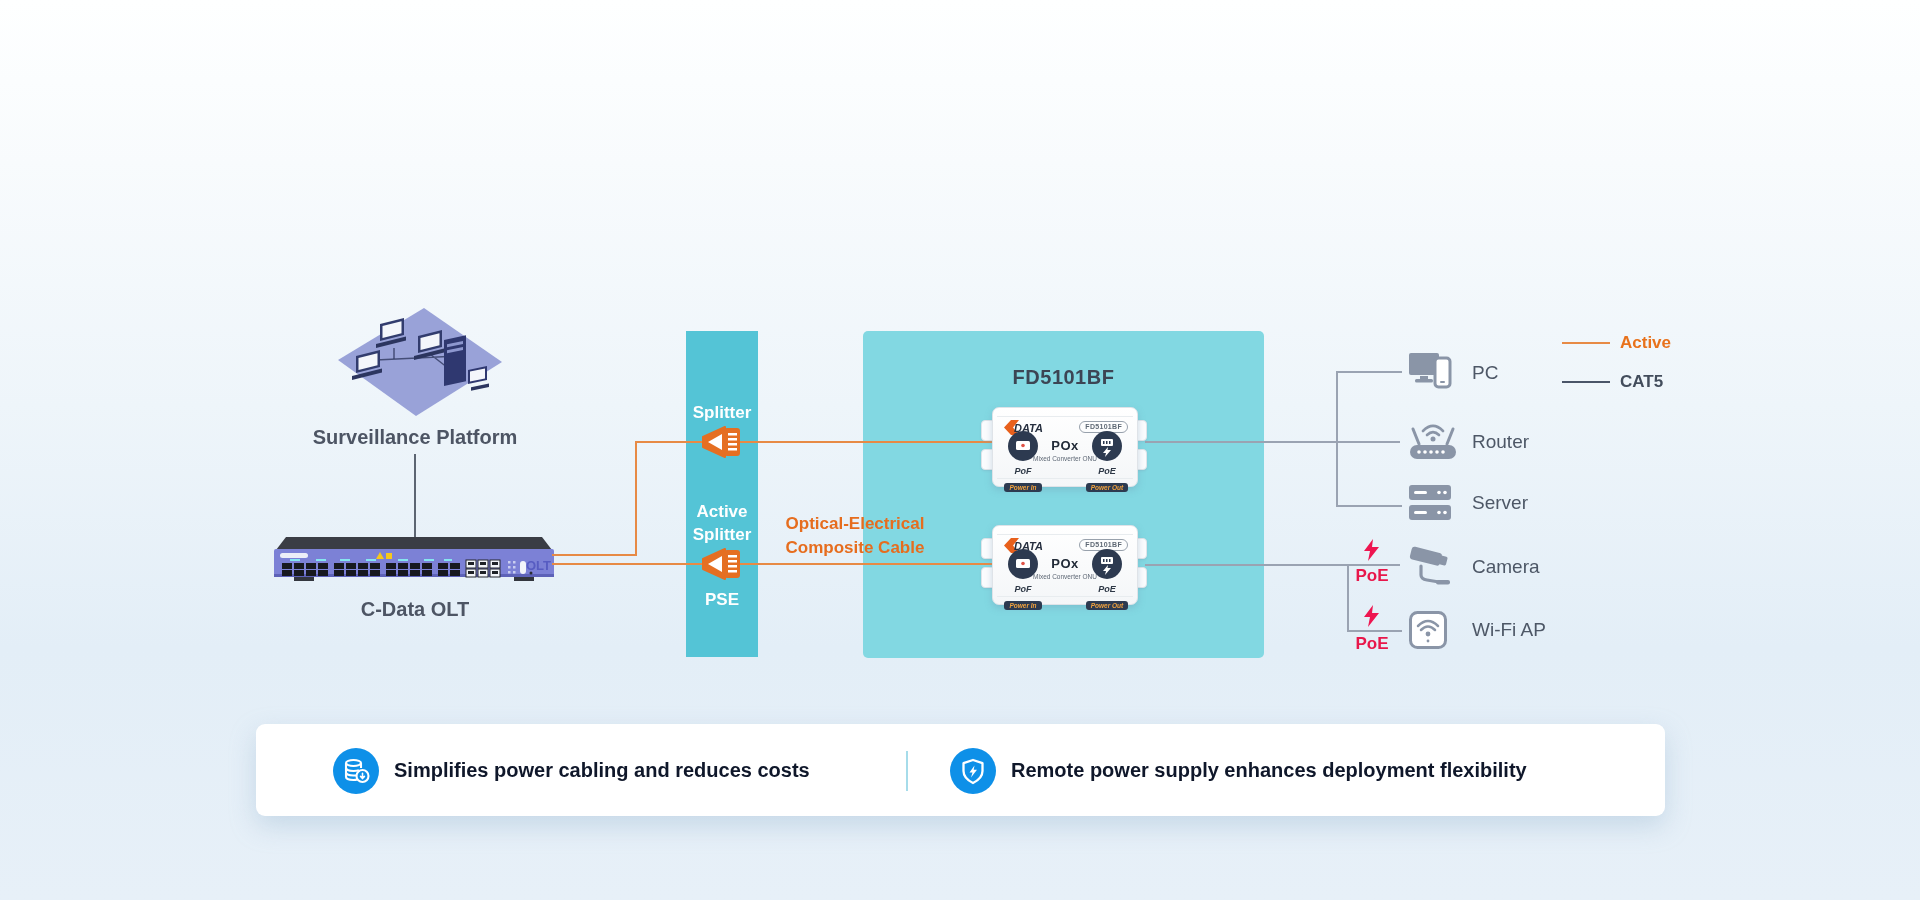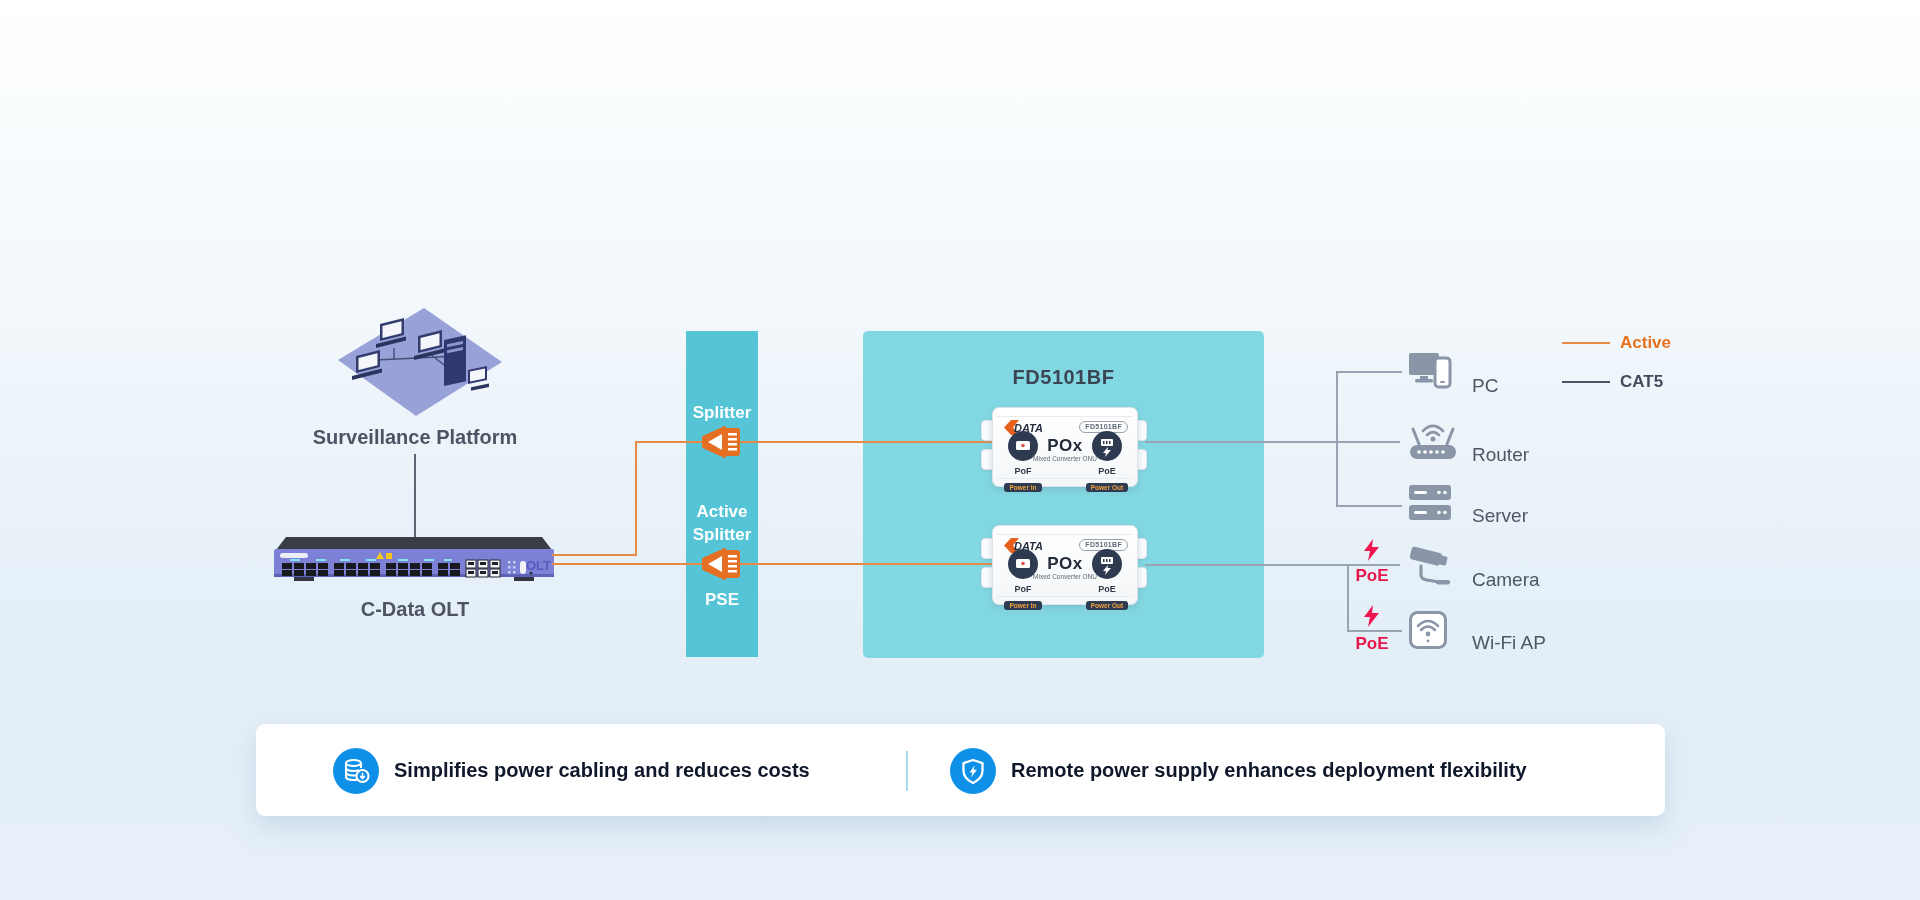--- a/index.html
+++ b/index.html
@@ -6,21 +6,21 @@
   body{font-family:"Liberation Sans",sans-serif;}
   .stage{position:relative;width:1920px;height:900px;overflow:hidden;
     background:linear-gradient(180deg,#feffff 0%,#f8fbfd 18%,#eef5fa 45%,#e3eef7 72%,#e7f0f8 100%);}
   .abs{position:absolute;}
   .hline{position:absolute;height:2px;}
   .vline{position:absolute;width:2px;}
   .orange{background:#e78a45;}
   .grayline{background:#9aa3b2;}
   .darkline{background:#5c6572;}
   .node-label{position:absolute;text-align:center;font-size:20px;font-weight:600;color:#4d5564;}
-  .ep-label{position:absolute;font-size:19px;font-weight:500;color:#4d5766;line-height:22px;margin-top:13px;}
+  .ep-label{position:absolute;font-size:19px;font-weight:500;color:#4d5766;line-height:22px;}
   .teal-bar{position:absolute;left:686px;top:331px;width:72px;height:326px;background:#54c4d6;z-index:2;}
   .bar-label{position:absolute;left:666px;width:112px;text-align:center;color:#fff;
     font-size:17px;font-weight:700;line-height:23px;z-index:5;}
   .teal-panel{position:absolute;left:863px;top:331px;width:401px;height:327px;background:#82d8e2;border-radius:5px;z-index:2;}
   .panel-title{position:absolute;left:863px;top:366px;width:401px;text-align:center;
     font-size:20px;font-weight:700;color:#3c4554;letter-spacing:.5px;z-index:5;}
   .cable-label{position:absolute;left:752px;top:512px;width:206px;text-align:center;
     font-size:17px;font-weight:700;color:#e66d1e;line-height:24px;z-index:5;}
   .lz{z-index:3;}
   .iconz{z-index:4;}
@@ -29,27 +29,27 @@
   .conv .tab{position:absolute;width:14px;height:19px;background:#fbfcfe;border:1px solid #dfe4e9;
     border-radius:4px;box-shadow:0 1px 2px rgba(130,160,180,.3);}
   .tab.tl1{left:0;top:13px;}.tab.tl2{left:0;top:42px;}.tab.tr1{right:0;top:13px;}.tab.tr2{right:0;top:42px;}
   .conv .cbody{position:absolute;left:11px;top:0;width:144px;height:78px;background:linear-gradient(#ffffff,#f4f6f8);
     border:1px solid #dfe3e8;border-radius:7px;box-shadow:0 3px 7px rgba(110,150,175,.35);}
   .seam{position:absolute;left:4px;right:4px;height:1px;background:#e8ecef;}
   .seam.t{top:8px;}.seam.b{bottom:7px;}
   .clogo{position:absolute;left:10px;top:12px;}
   .badge-oval{position:absolute;right:9px;top:13px;border:1px solid #98a1ac;border-radius:8px;
     font-size:7px;line-height:10px;padding:0 5px;color:#5f6975;font-weight:700;letter-spacing:.3px;}
-  .portgrp{position:absolute;top:23px;width:46px;text-align:center;}
+  .portgrp{position:absolute;top:23px;width:46px;text-align:center;font-style:italic;}
   .portgrp.pl{left:7px;}.portgrp.pr{right:7px;}
   .portlabel{font-size:9px;font-weight:700;color:#2e3846;line-height:10px;margin-top:1px;}
   .portpill{display:inline-block;background:#2d3a50;color:#f2a23e;font-size:6.5px;line-height:9px;
     padding:0 5px;border-radius:3px;margin-top:1px;font-weight:700;white-space:nowrap;}
   .ccenter{position:absolute;left:50%;top:31px;transform:translateX(-50%);text-align:center;width:80px;}
-  .pox{font-size:17px;font-weight:800;color:#222b38;letter-spacing:.5px;line-height:14px;}
+  .pox{font-size:13px;font-weight:800;color:#222b38;letter-spacing:.5px;line-height:14px;}
   .poxsub{font-size:6.5px;color:#5d6774;margin-top:2px;white-space:nowrap;}
   
   .ep-icon{position:absolute;left:1409px;z-index:4;}
   .poe-text{position:absolute;width:52px;text-align:center;font-size:17px;font-weight:700;color:#e8174b;z-index:5;}
   .legend-label{position:absolute;font-size:17px;font-weight:700;line-height:22px;}
   
   .banner{position:absolute;left:256px;top:724px;width:1409px;height:92px;background:#ffffff;
     border-radius:9px;box-shadow:0 10px 26px rgba(148,178,205,.38);z-index:6;}
   .bicon{position:absolute;top:24px;width:46px;height:46px;border-radius:50%;background:#0e90e8;
     display:flex;align-items:center;justify-content:center;}
@@ -205,20 +205,21 @@
     <polygon points="1,12 23,2 23,32 1,22" fill="#e56f22" stroke="#e56f22" stroke-width="2" stroke-linejoin="round"></polygon>
     <rect x="22" y="3" width="16" height="28" rx="3" fill="#e56f22"></rect>
     <polygon points="6,17 20,9 20,25" fill="#ffffff"></polygon>
     <rect x="26" y="8" width="9" height="2.5" fill="#ffffff"></rect>
     <rect x="26" y="13" width="9" height="2.5" fill="#ffffff"></rect>
     <rect x="26" y="18" width="9" height="2.5" fill="#ffffff"></rect>
     <rect x="26" y="23" width="9" height="2.5" fill="#ffffff"></rect>
   </svg>
   <div class="bar-label" style="top:588px;">PSE</div>
 
+  <div class="cable-label">Optical-Electrical Composite Cable</div>
 
   <div class="teal-panel"></div>
   <div class="panel-title">FD5101BF</div>
 
   <div class="conv" style="top:407px;">
     <div class="tab tl1"></div>
     <div class="tab tl2"></div>
     <div class="tab tr1"></div>
     <div class="tab tr2"></div>
     <div class="cbody">

